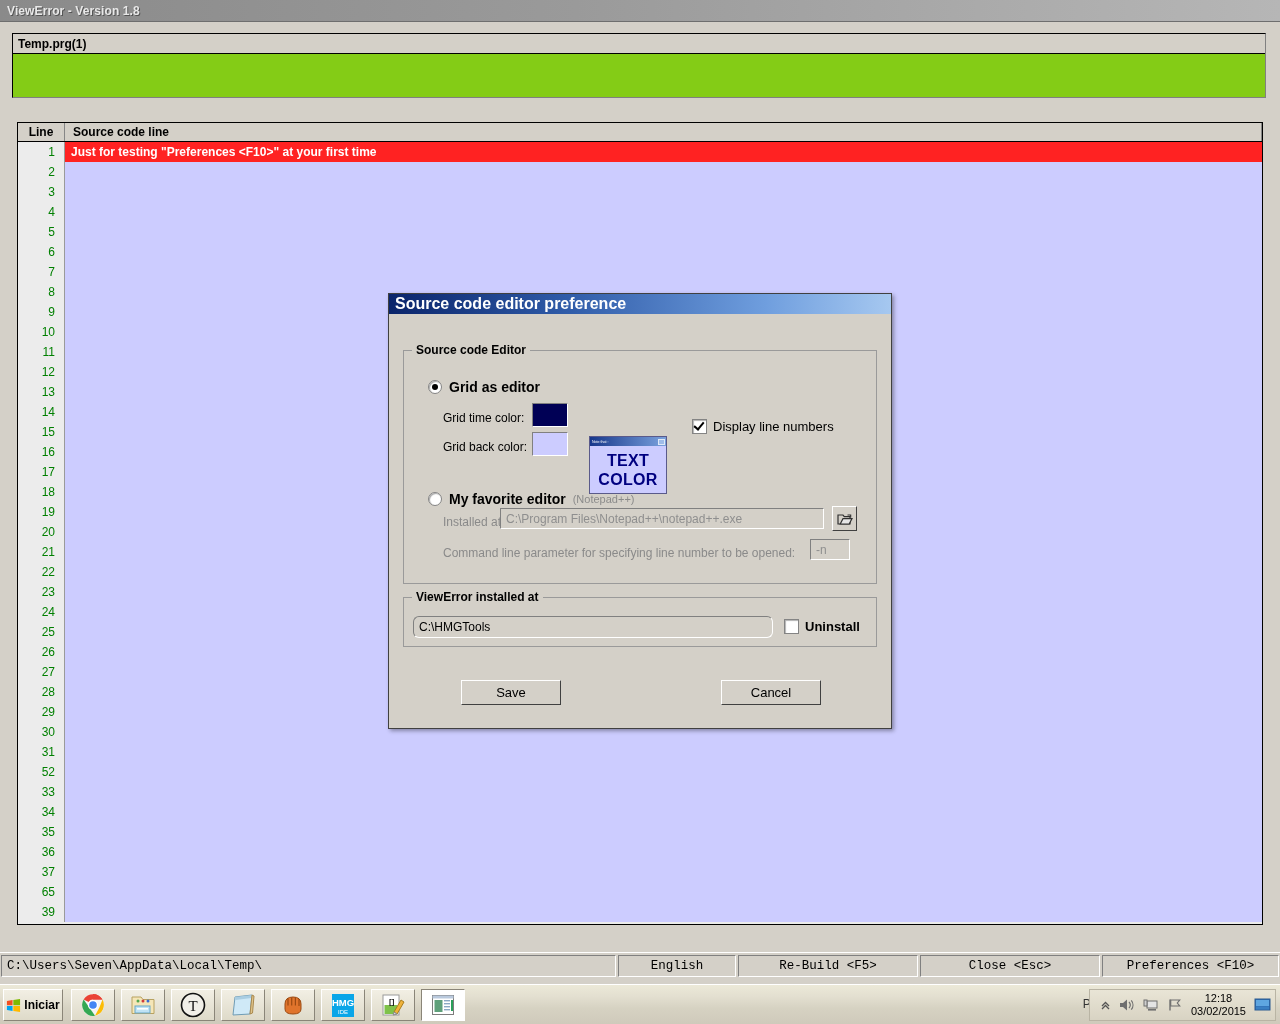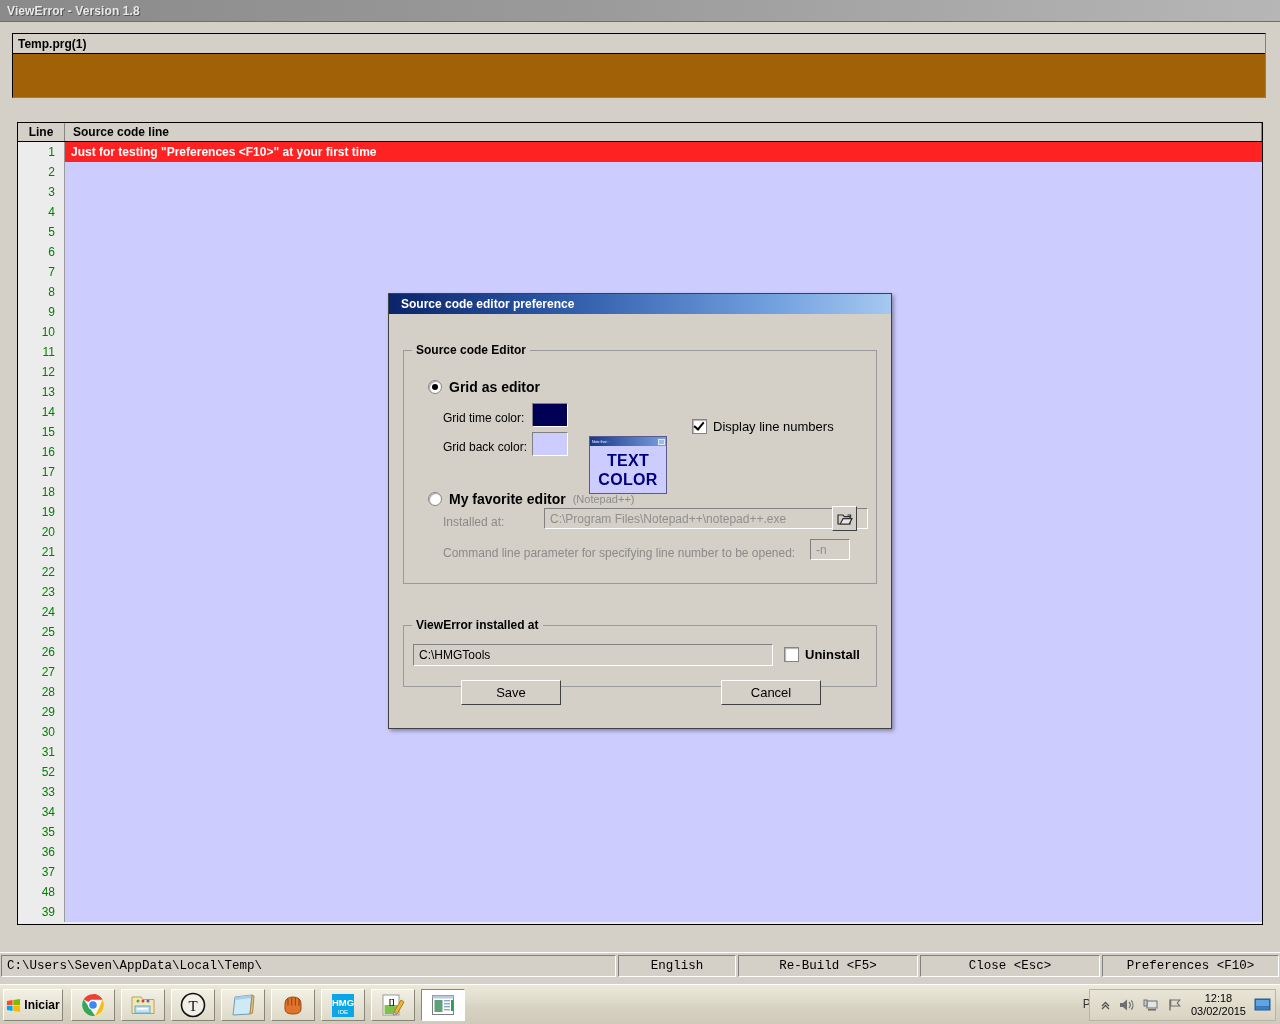--- a/index.html
+++ b/index.html
@@ -28,21 +28,21 @@
     font-size: 12px; font-weight: bold;
     color: #e8e8e8;
     text-shadow: 1px 1px 0 #555;
     letter-spacing: .1px;
   }
 
   
   .msg-panel {
     position: absolute; left: 12px; top: 33px;
     width: 1254px; height: 65px;
-    background: #a16207;
+    background: #84cc16;
     border: 1px solid #000;
     border-right-color: #808080;
     border-bottom-color: #808080;
     box-sizing: border-box;
   }
   .msg-panel-header {
     position: absolute; left: 0; top: 0;
     width: 100%; height: 20px;
     background: #d4d0c8;
     border-bottom: 1px solid #000;
@@ -180,41 +180,41 @@
     box-shadow: 2px 2px 4px rgba(0,0,0,.35);
     box-sizing: border-box;
   }
   .dlg-titlebar {
     height: 20px;
     background: linear-gradient(to right, #0a246a 0%, #2f5ba8 35%, #6f9ede 75%, #a6c8f0 100%);
     display: flex; align-items: center;
     box-sizing: border-box;
   }
   .dlg-title-text {
-    font-size: 12px; font-weight: bold; color: #fff;
-    padding-left: 12px;
+    font-size: 16px; font-weight: bold; color: #fff;
+    padding-left: 6px;
   }
   .dlg-body { position: relative; padding: 0; }
 
   .groupbox {
     position: absolute;
     border: 1px solid #9a9a9a;
     border-top-color: #9a9a9a;
     box-sizing: border-box;
   }
   .groupbox > .gb-title {
     position: absolute; top: -8px; left: 8px;
     background: #d4d0c8;
     padding: 0 4px;
     font-size: 12px; font-weight: bold; color: #000;
     white-space: nowrap;
   }
 
   #gb-editor { left: 14px; top: 36px; width: 474px; height: 234px; }
-  #gb-install { left: 14px; top: 283px; width: 474px; height: 62px; margin-top: 28px; }
+  #gb-install { left: 14px; top: 283px; width: 474px; height: 50px; }
 
   .radio-row { position: absolute; display: flex; align-items: center; gap: 7px; }
   .radio {
     width: 12px; height: 12px; border-radius: 50%;
     border: 1px solid #848484;
     background: #fff;
     box-shadow: inset 1px 1px 1px rgba(0,0,0,.35);
     position: relative; flex: none;
   }
   .radio.on::after {
@@ -481,21 +481,21 @@
         </div>
         <div class="grid-row">
           <div class="cell-lineno">36</div>
           <div class="cell-src"></div>
         </div>
         <div class="grid-row">
           <div class="cell-lineno">37</div>
           <div class="cell-src"></div>
         </div>
         <div class="grid-row">
-          <div class="cell-lineno">48</div>
+          <div class="cell-lineno">65</div>
           <div class="cell-src"></div>
         </div>
         <div class="grid-row">
           <div class="cell-lineno">39</div>
           <div class="cell-src"></div>
         </div>
       </div>
   </div>
 
   <div class="statusbar">
@@ -665,36 +665,36 @@
           <span class="cb-label">Display line numbers</span>
         </div>
 
         <div class="radio-row" style="left:24px; top:128px;margin-top:12px;">
           <span class="radio"></span>
           <span class="radio-label">My favorite editor</span>
           <span class="radio-note">(Notepad++)</span>
         </div>
 
         <div class="field-label dim" style="left:39px; top:164px;">Installed at:</div>
-        <div class="textfield" style="left:96px; top:157px; width:324px; height:21px;margin-left:44px;">C:\Program Files\Notepad++\notepad++.exe</div>
+        <div class="textfield" style="left:96px; top:157px; width:324px; height:21px;">C:\Program Files\Notepad++\notepad++.exe</div>
         <div class="iconbtn" style="left:428px; top:155px; width:25px; height:25px;">
           <svg width="16" height="14" viewBox="0 0 16 14">
             <path d="M1 12 V3 h5 l1.3 1.6 H13 V12 Z" fill="none" stroke="#303030" stroke-width="1.2"></path>
             <path d="M3.2 12 L6 6.6 h9 L12.2 12 Z" fill="#e6e6e6" stroke="#303030" stroke-width="1.2"></path>
             <path d="M10.5 3 h3.2 v2.4" fill="none" stroke="#303030" stroke-width="1.1"></path>
           </svg>
         </div>
 
         <div class="field-label dim" style="left:39px; top:195px;">Command line parameter for specifying line number to be opened:</div>
         <div class="textfield" style="left:406px; top:188px; width:40px; height:21px;">-n</div>
       </div>
 
       <div class="groupbox" id="gb-install">
         <div class="gb-title">ViewError installed at</div>
-        <div class="textfield enabled" style="left:9px; top:18px; width:360px; height:22px; background:#d4d0c8;">C:\HMGTools</div>
+        <div class="textfield enabled" style="left:9px; top:18px; width:360px; height:22px; background:#d4d0c8;border-radius:6px;">C:\HMGTools</div>
         <div class="checkbox-row" style="left:380px; top:21px;">
           <span class="checkbox"></span>
           <span class="cb-label bold">Uninstall</span>
         </div>
       </div>
 
       <div class="dlg-btn" style="left:72px; top:366px;">Save</div>
       <div class="dlg-btn" style="left:332px; top:366px;">Cancel</div>
 
     </div>

